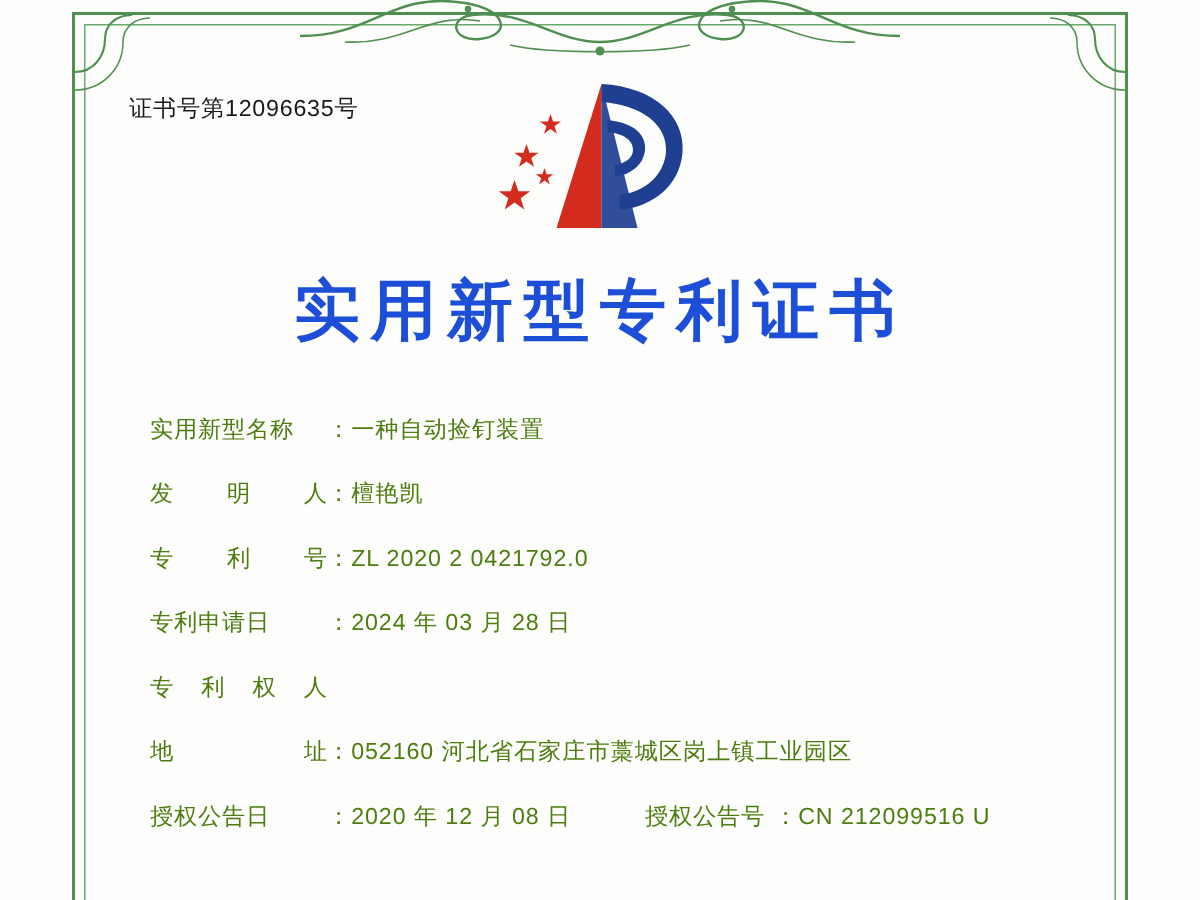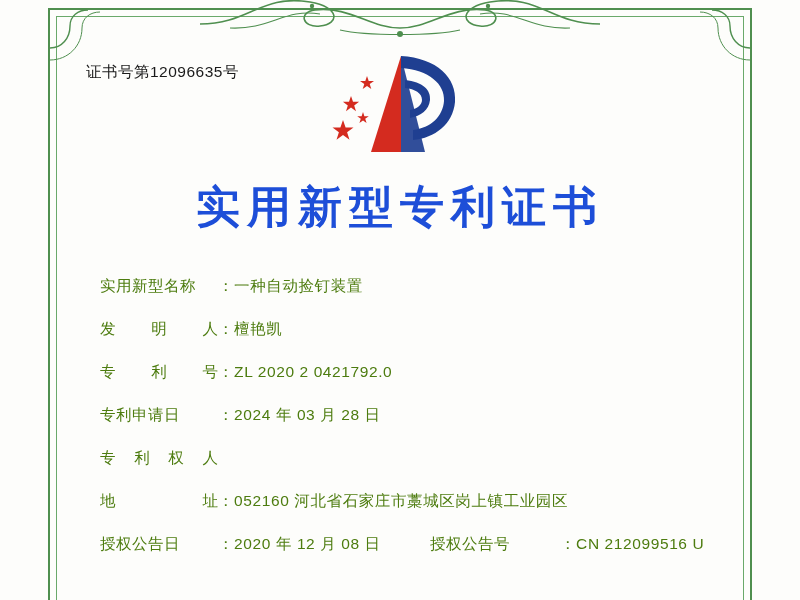--- a/index.html
+++ b/index.html
@@ -153,21 +153,20 @@
   }
   .dual-left {
     display: flex;
     align-items: baseline;
     width: 330px;
     flex: 0 0 330px;
   }
   .dual-right {
     display: flex;
     align-items: flex-end;
-    gap: 44px;
   }
   .dual-right .field-label {
     width: auto;
     flex: 0 0 auto;
     margin-right: 6px;
   }
 </style>
 </head>
 <body>
 

